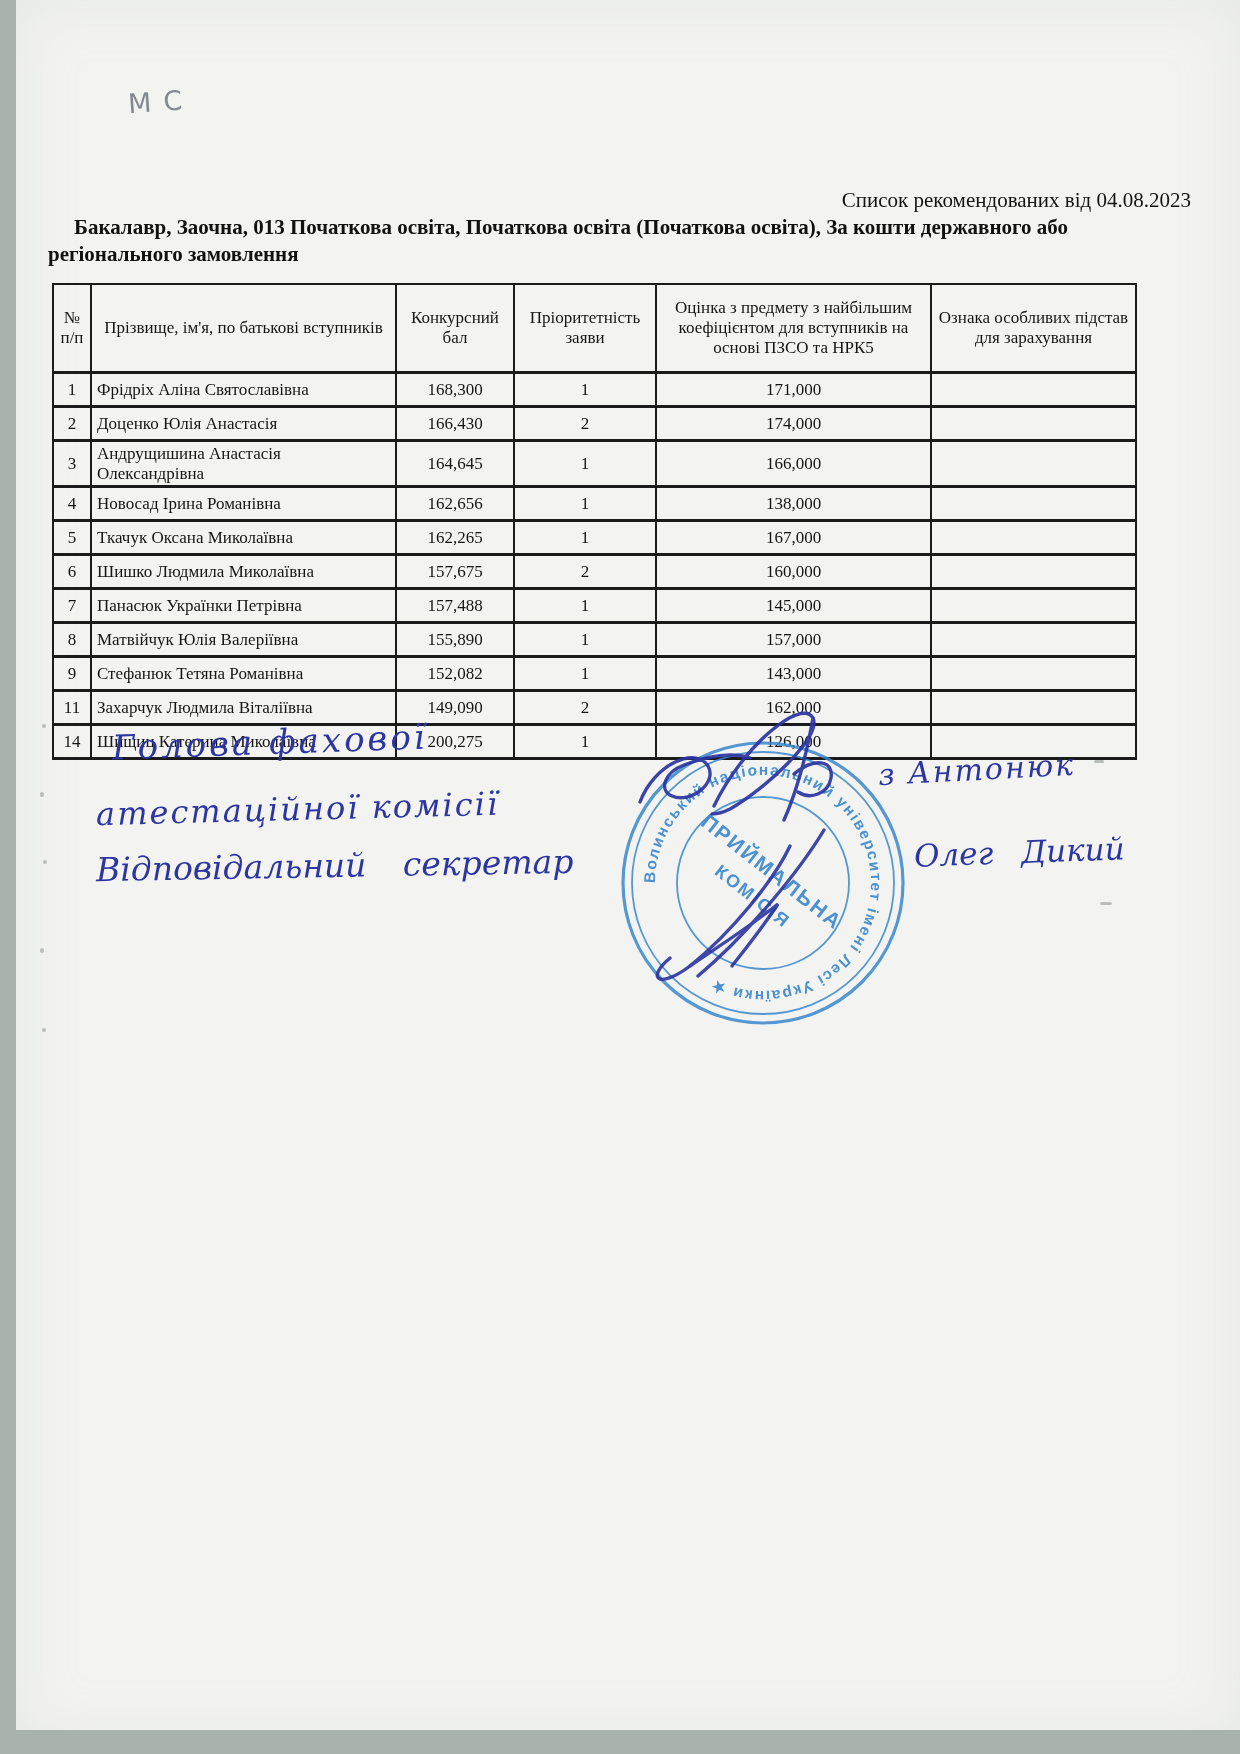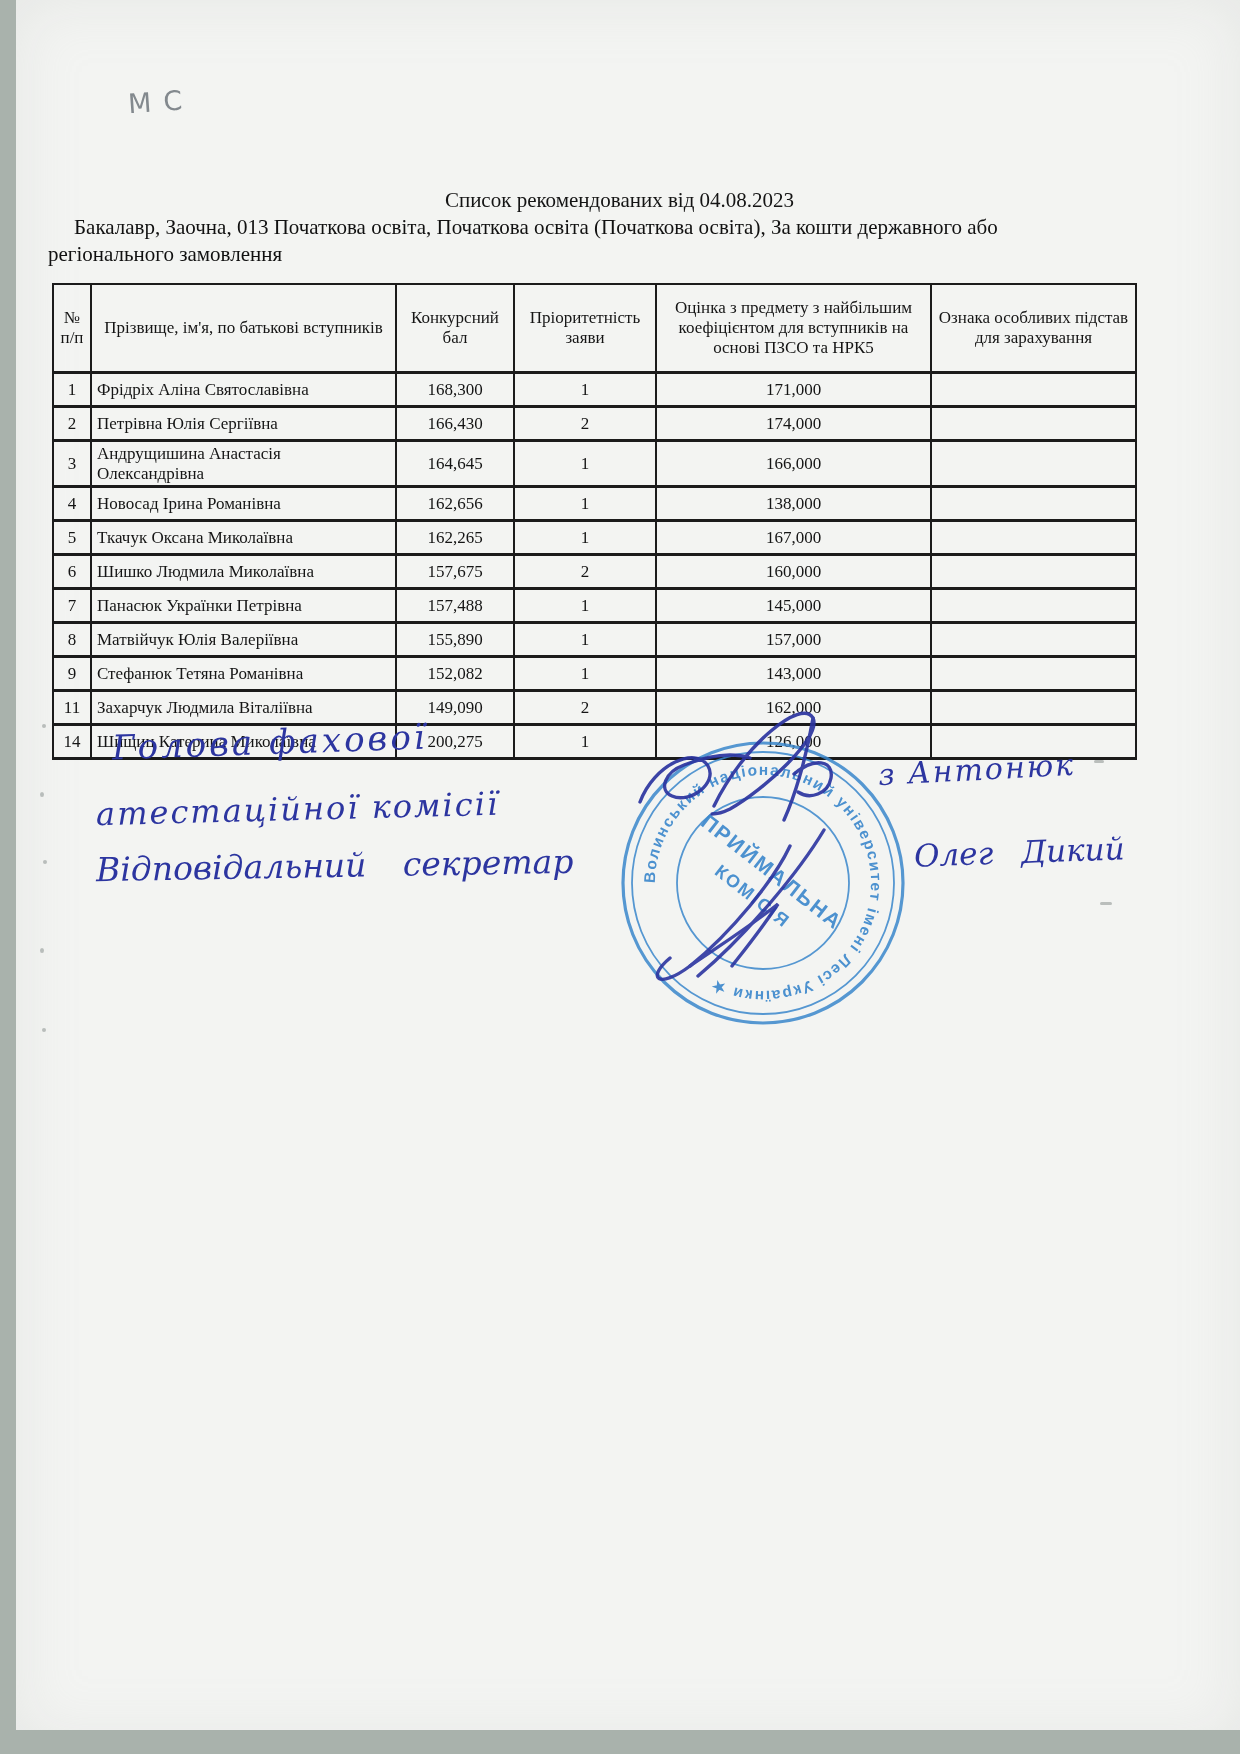--- a/index.html
+++ b/index.html
@@ -19,26 +19,26 @@
   .edge-strip-bottom{
     position:absolute;left:0;bottom:0;width:100%;height:12px;background:#a9b2ac;
   }
   .pencil-note{
     position:absolute;left:112px;top:86px;
     color:#83898e;font-size:27px;letter-spacing:12px;
     transform:rotate(-4deg);
     font-family:"DejaVu Sans", sans-serif;
   }
   .title{
-    position:absolute;left:16px;top:188px;width:1175px;
-    text-align:center;font-size:21px;color:#141414;
+    position:absolute;left:0;top:188px;width:1175px;
+    text-align:right;font-size:21px;color:#141414;
   }
   .subtitle{
     position:absolute;left:32px;top:214px;width:1070px;
-    font-size:21px;font-weight:normal;color:#111;
+    font-size:21px;font-weight:bold;color:#111;
     text-indent:26px;line-height:1.28;
   }
   table.doc-table{
     position:absolute;left:36px;top:283px;
     border-collapse:collapse;
     font-size:17px;color:#151515;
     table-layout:fixed;width:1083px;
   }
   .doc-table th,.doc-table td{
     border:2.4px solid #1b1b1b;
@@ -105,21 +105,21 @@
         <tr>
       <td class="c-num">1</td>
       <td class="c-name">Фрідріх Аліна Святославівна</td>
       <td class="c-score">168,300</td>
       <td class="c-prio">1</td>
       <td class="c-grade">171,000</td>
       <td class="c-spec"></td>
     </tr>
         <tr>
       <td class="c-num">2</td>
-      <td class="c-name">Петрівна Юлія Сергіївна</td>
+      <td class="c-name">Доценко Юлія Анастасія</td>
       <td class="c-score">166,430</td>
       <td class="c-prio">2</td>
       <td class="c-grade">174,000</td>
       <td class="c-spec"></td>
     </tr>
         <tr>
       <td class="c-num">3</td>
       <td class="c-name">Андрущишина Анастасія Олександрівна</td>
       <td class="c-score">164,645</td>
       <td class="c-prio">1</td>

